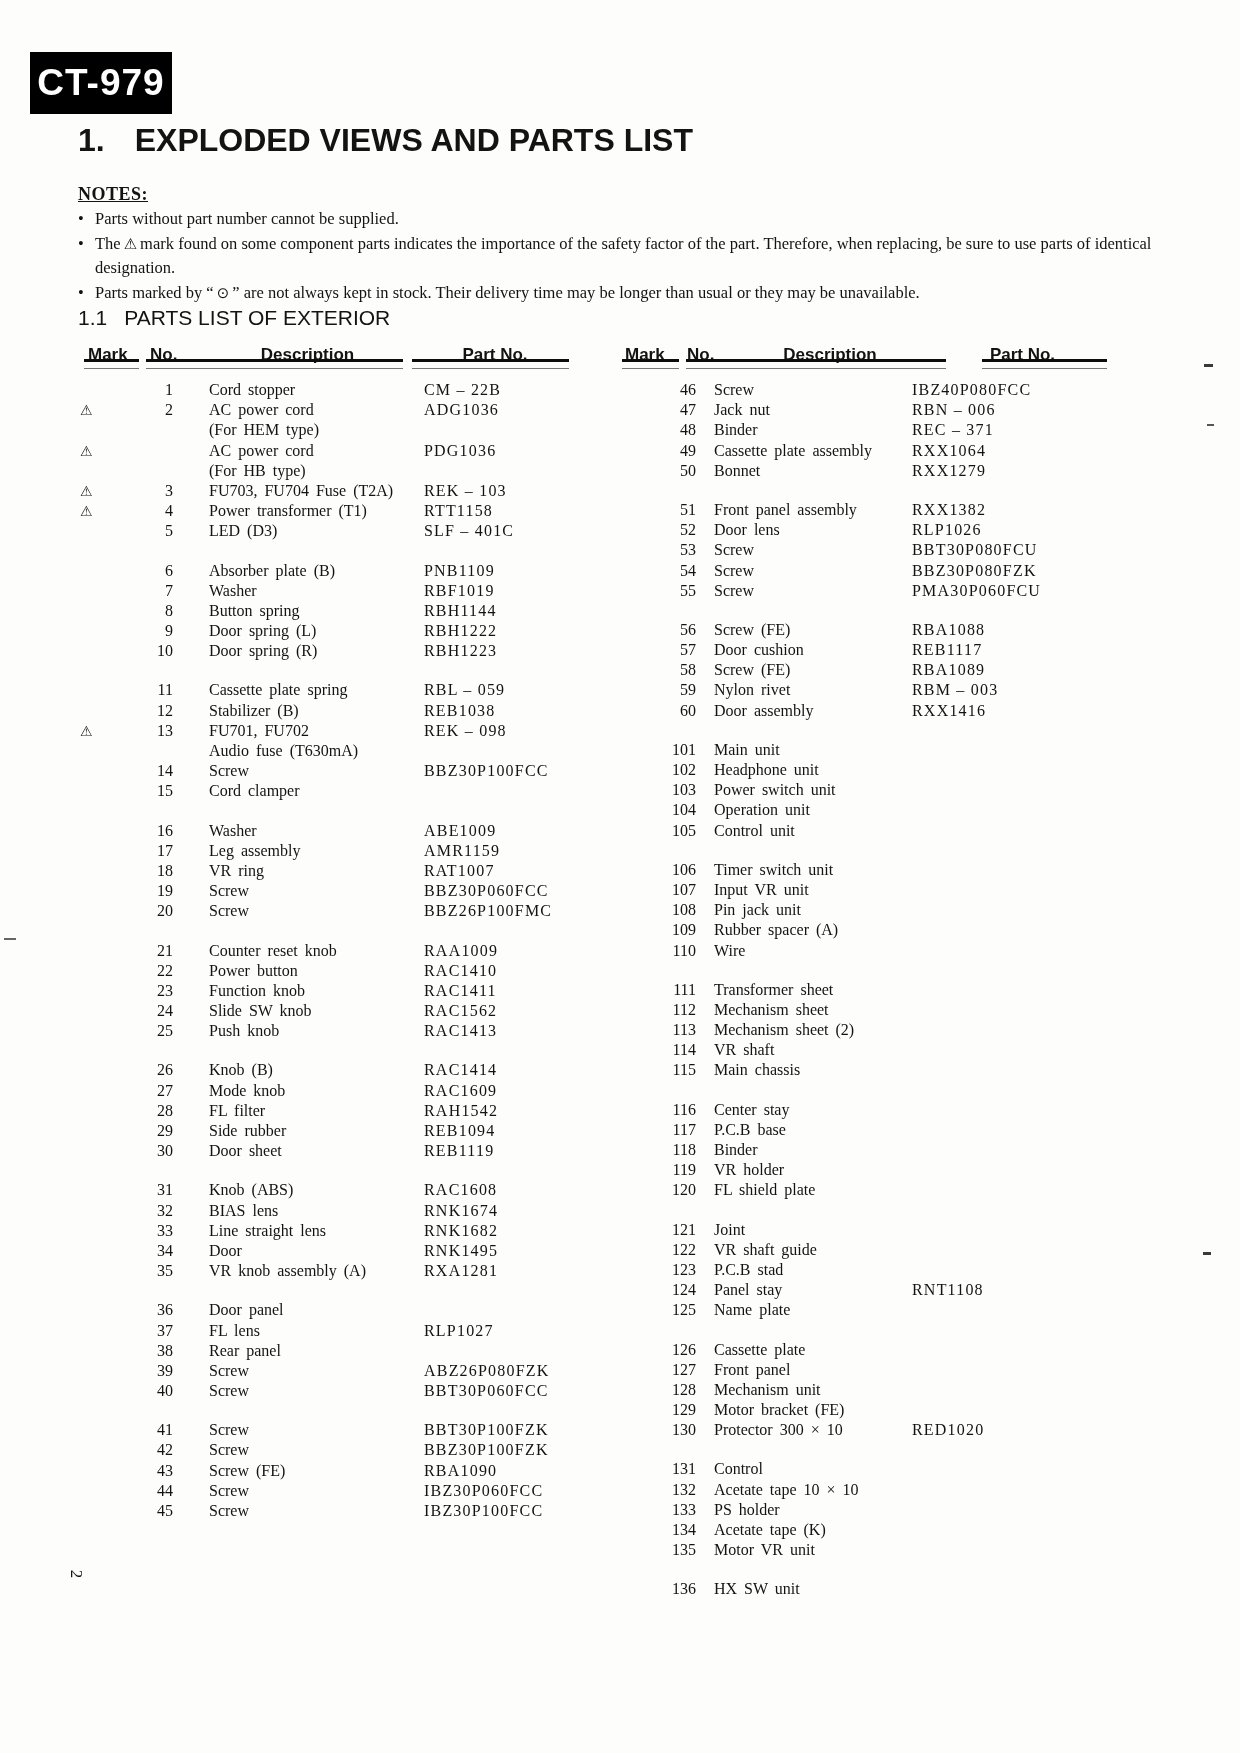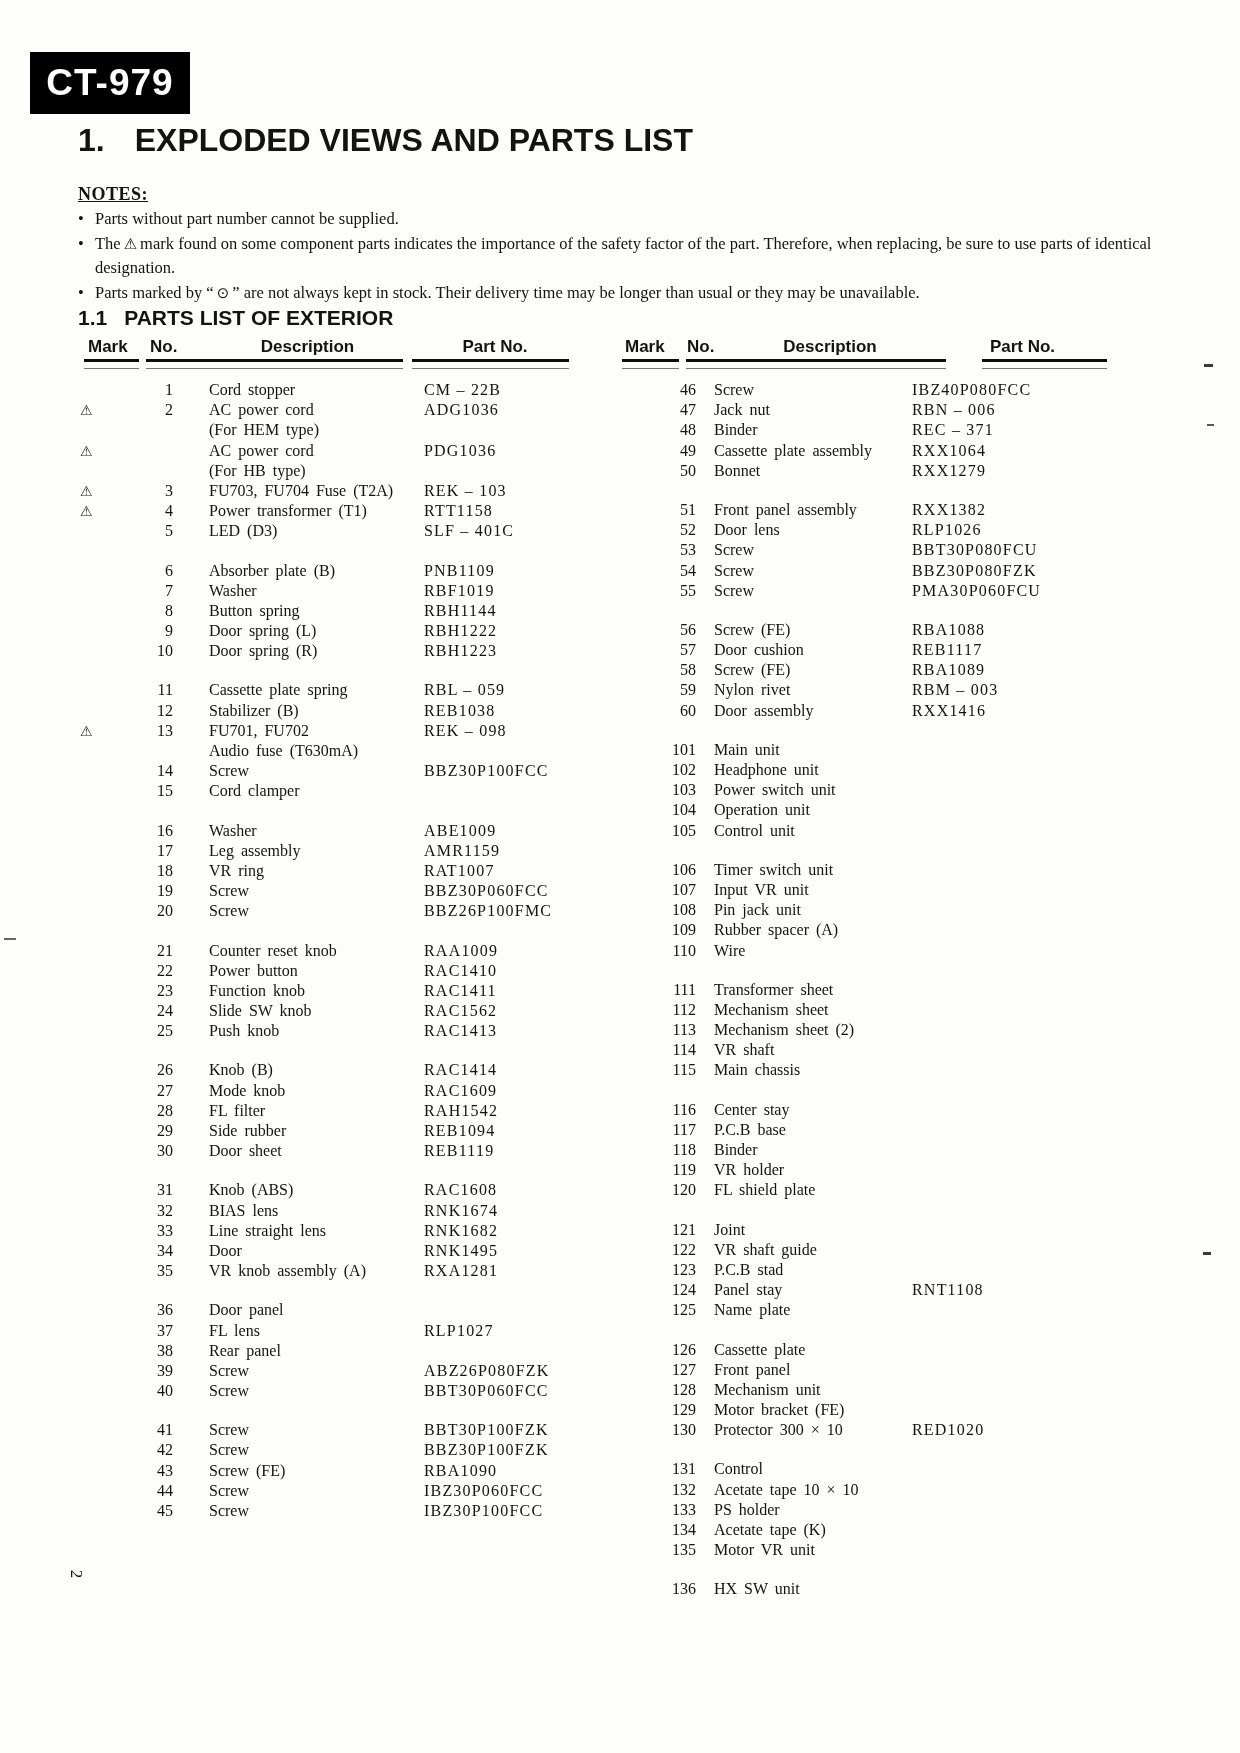--- a/index.html
+++ b/index.html
@@ -5,21 +5,21 @@
   html,body{margin:0;padding:0;}
   body{
     width:1240px;height:1753px;
     background:#fdfdfb;
     position:relative;
     font-family:"Liberation Serif",serif;
     color:#131313;
     overflow:hidden;
   }
   .badge{
-    position:absolute;left:30px;top:52px;width:160px;height:62px;
+    position:absolute;left:30px;top:52px;width:142px;height:62px;
     background:#000;color:#fff;
     display:flex;align-items:center;justify-content:center;
     font-family:"Liberation Sans",sans-serif;font-weight:bold;
     font-size:37px;letter-spacing:1px;
   }
   .h1{
     position:absolute;left:78px;top:122px;
     font-family:"Liberation Sans",sans-serif;font-weight:bold;
     font-size:32px;display:flex;gap:30px;white-space:nowrap;
   }
@@ -29,26 +29,26 @@
   }
   .notes{
     position:absolute;left:78px;top:207px;width:1118px;
     font-size:16.5px;
   }
   .note-item{position:relative;padding-left:17px;line-height:24px;margin:0 0 1px 0;}
   .bullet{position:absolute;left:0;top:0;}
   .sym{font-family:"DejaVu Sans",sans-serif;font-size:15px;padding:0 3px;}
   .h2{
     position:absolute;left:78px;top:306px;
-    font-family:"Liberation Sans",sans-serif;font-weight:bold;
+    font-family:"Liberation Sans",sans-serif;font-weight:normal;
     font-size:21px;display:flex;gap:17px;white-space:nowrap;justify-content:space-between;
   }
   .thead{position:absolute;top:337px;height:30px;
     font-family:"Liberation Sans",sans-serif;font-weight:bold;font-size:17px;}
-  .thead span{position:absolute;top:0;white-space:nowrap;}
+  .thead span{position:absolute;top:8px;white-space:nowrap;}
   .thead .rule{position:absolute;top:22px;height:6px;
     border-top:3px solid #0d0d0d;border-bottom:1px solid #777;}
   #thead-left{left:80px;width:505px;}
   #thead-right{left:610px;width:520px;}
   #thead-left .th-mark{left:8px;}   #thead-left .th-no{left:70px;}
   #thead-left .th-desc{left:120px;width:215px;text-align:center;}
   #thead-left .th-part{left:335px;width:160px;text-align:center;}
   #thead-left .rule-mark{left:4px;width:55px;}
   #thead-left .rule-main{left:66px;width:257px;}
   #thead-left .rule-part{left:332px;width:157px;}

